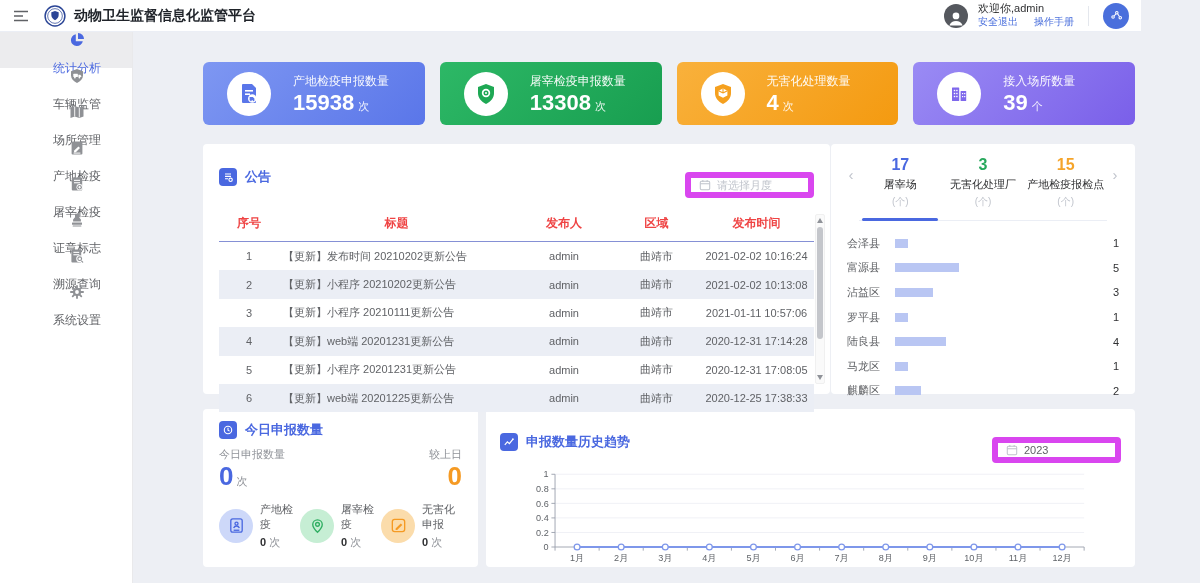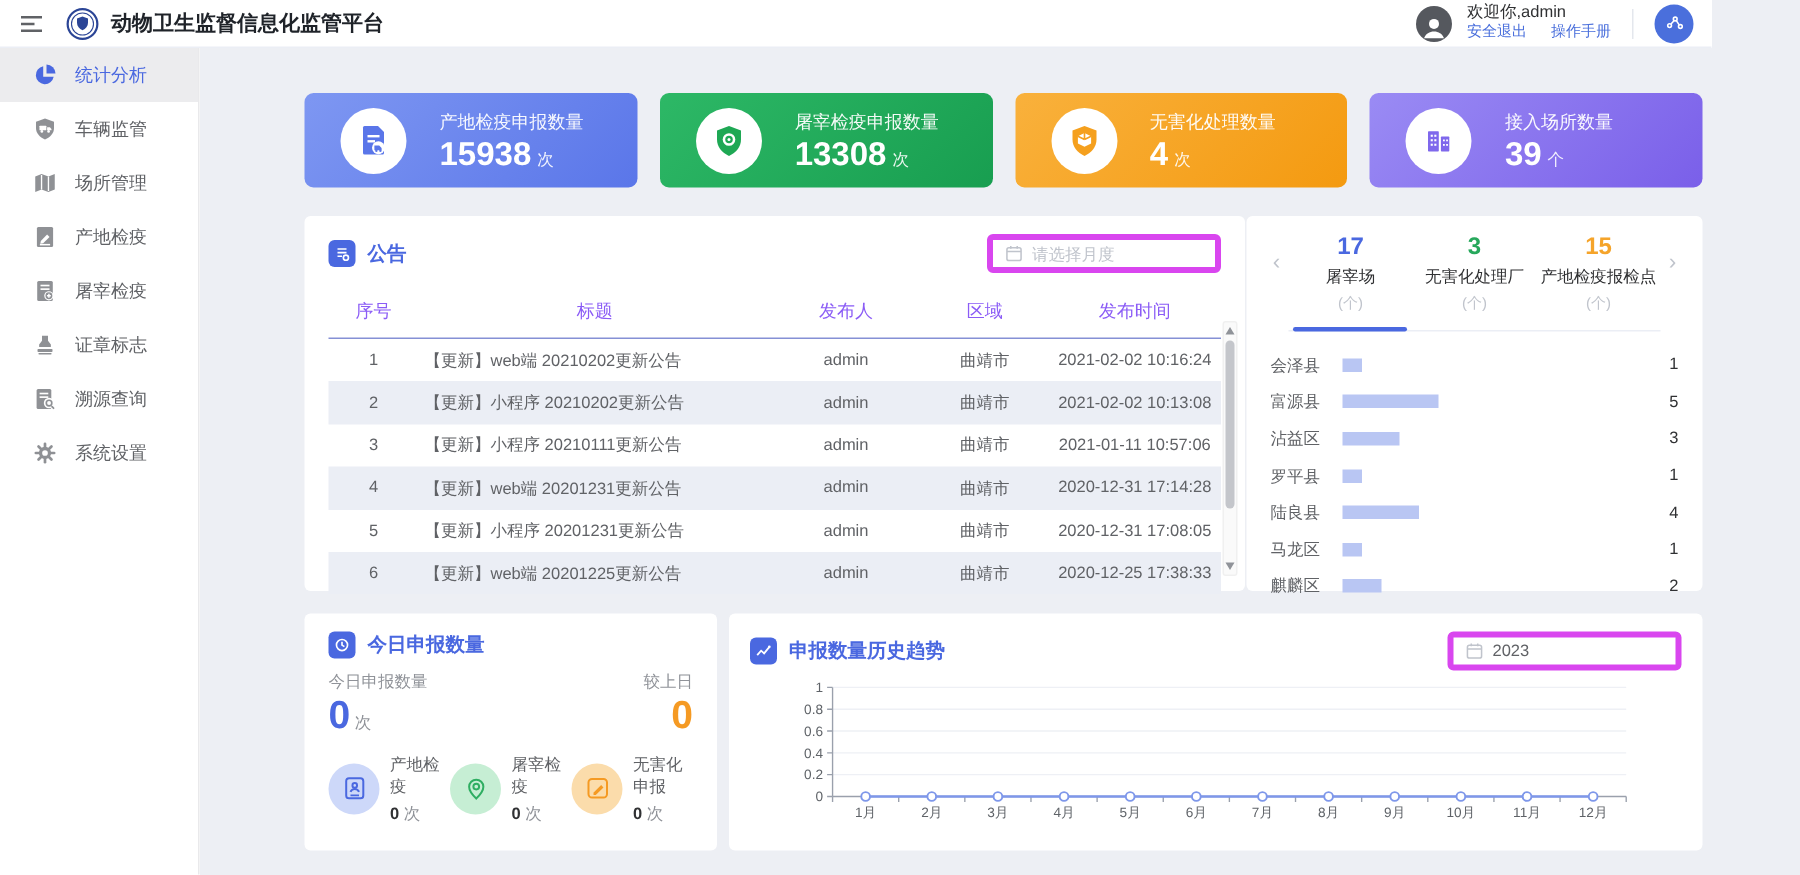--- a/index.html
+++ b/index.html
@@ -18,21 +18,21 @@
   .welcome-block { display:flex; flex-direction:column; line-height:1.25; }
   .welcome-text { font-size:11px; color:#303133; }
   .welcome-links { display:flex; gap:16px; }
   .welcome-links span { font-size:10px; color:#4a6fdc; cursor:pointer; }
   .header-divider { width:1px; height:20px; background:#e4e7ed; margin:0 4px; }
   .share-btn { width:26px; height:26px; border-radius:50%; background:#4a6fdc; display:flex; align-items:center; justify-content:center; cursor:pointer; }
   .share-btn svg { width:15px; height:15px; }
 
   
   .sidebar { position:fixed; top:32px; left:0; bottom:0; width:133px; background:#fff; border-right:1px solid #e9e9eb; z-index:10; }
-  .side-item { height:36px; display:flex; align-items:center; padding-left:22px; gap:12px; cursor:pointer; color:#606266; }
+  .side-item { height:36px; display:flex; align-items:center; padding-left:22px; gap:12px; cursor:pointer; color:#606266;flex-direction:column; }
   .side-item .side-icon { width:16px; height:16px; color:#8f9195; display:flex; }
   .side-item .side-icon svg { width:16px; height:16px; }
   .side-item .side-label { font-size:12px; }
   .side-item.active { background:#ececee; color:#4a68e0; }
   .side-item.active .side-icon { color:#4a68e0; }
 
   
   .main { position:absolute; top:32px; left:133px; width:1067px; height:551px; padding:30px 65px 0 70px; }
 
   .cards { display:flex; gap:15px; }
@@ -42,30 +42,30 @@
   .card-label { font-size:12px; opacity:.95; margin-bottom:2px; }
   .card-value { font-size:22px; font-weight:bold; line-height:1; }
   .card-unit { font-size:11px; font-weight:normal; opacity:.9; margin-left:4px; }
 
   .panel { background:#fff; border-radius:4px; }
   .mid-row { display:flex; gap:1px; margin-top:19px; }
   .panel-head { display:flex; align-items:center; justify-content:space-between; }
   .panel-title { display:flex; align-items:center; gap:8px; color:#4a68e0; font-weight:bold; font-size:13px; }
   .panel-icon { width:18px; height:18px; border-radius:4px; background:#4a68e0; display:flex; align-items:center; justify-content:center; flex:none; }
   .panel-icon svg { width:12px; height:12px; }
-  .date-input { width:156px; height:26px; border:4px solid #d946ef; border-radius:4px; background:#fff;
-    display:flex; align-items:center; gap:6px; padding:0 8px; cursor:pointer; }
+  .date-input { width:129px; height:26px; border:6px solid #d946ef; border-radius:4px; background:#fff;
+    display:flex; align-items:center; gap:6px; padding:0 8px; cursor:pointer;margin-top:16px; }
   .date-input svg { width:12px; height:12px; flex:none; }
   .date-input .ph { font-size:11px; color:#c0c4cc; }
   .date-input .val { font-size:11px; color:#606266; }
 
   
   .announce-panel { width:627px; height:250px; padding:12px 16px; position:relative; }
   .tbl { margin-top:8px; }
-  .tbl-head { display:flex; color:#8b5cf6; font-size:12px; font-weight:normal; padding:9px 0; border-bottom:1px solid #8590d5; }
+  .tbl-head { display:flex; color:#ef4444; font-size:12px; font-weight:bold; padding:9px 0; border-bottom:1px solid #8590d5; }
   .tbl-row { display:flex; height:28.4px; align-items:center; font-size:11px; color:#606266; cursor:pointer; }
   .tbl-row.stripe { background:#ebeef5; }
   .c0 { width:60px; text-align:center; flex:none; }
   .c1 { width:235px; text-align:left; padding-left:4px; flex:none; }
   .c2 { width:100px; text-align:center; flex:none; }
   .c3 { width:85px; text-align:center; flex:none; }
   .c4 { width:115px; text-align:center; flex:none; }
   .tbl-head .c1 { text-align:center; padding-left:0; }
   .scrollbar { position:absolute; right:5px; top:70px; bottom:10px; width:10px; background:#fafafa; border:1px solid #f0f0f0; border-radius:2px; }
   .sb-up,.sb-down { position:absolute; left:1px; width:0; height:0; border-left:3.5px solid transparent; border-right:3.5px solid transparent; cursor:pointer; }
@@ -359,21 +359,21 @@
         <div class="tbl-head" id="tbl-head">
             <span class="c0">序号</span>
             <span class="c1">标题</span>
             <span class="c2">发布人</span>
             <span class="c3">区域</span>
             <span class="c4">发布时间</span>
           </div>
         <div class="tbl-body" id="tbl-body">
     <div class="tbl-row">
       <span class="c0">1</span>
-              <span class="c1">【更新】web端 20210202更新公告</span>
+              <span class="c1">【更新】发布时间 20210202更新公告</span>
               <span class="c2">admin</span>
               <span class="c3">曲靖市</span>
               <span class="c4">2021-02-02 10:16:24</span>
     </div>
 
     <div class="tbl-row stripe">
       <span class="c0">2</span>
               <span class="c1">【更新】小程序 20210202更新公告</span>
               <span class="c2">admin</span>
               <span class="c3">曲靖市</span>

